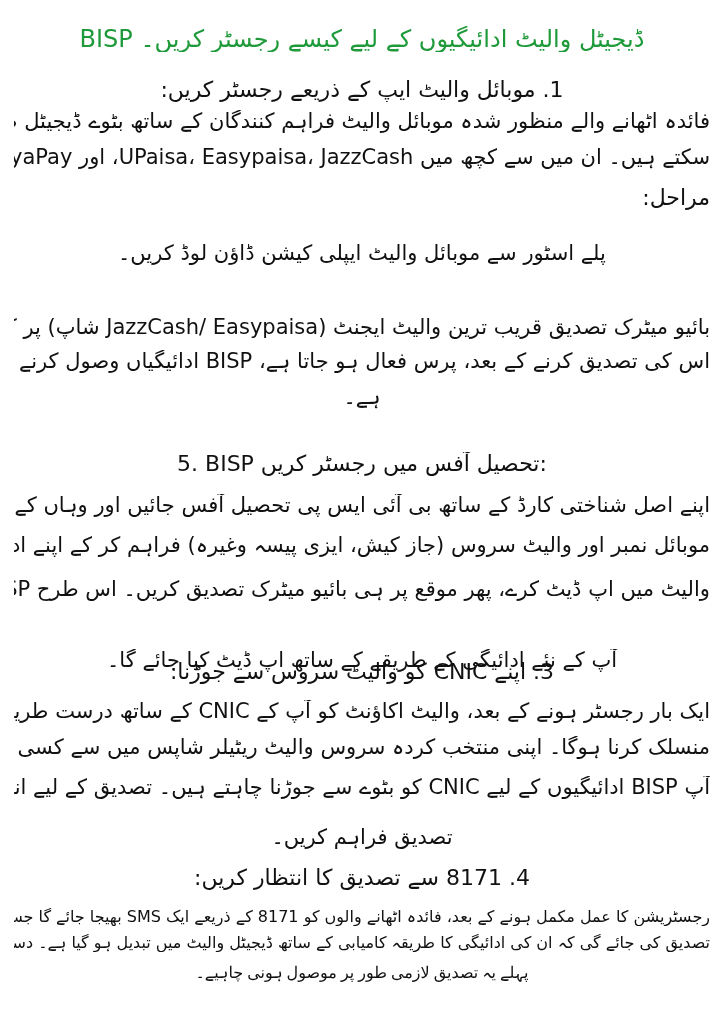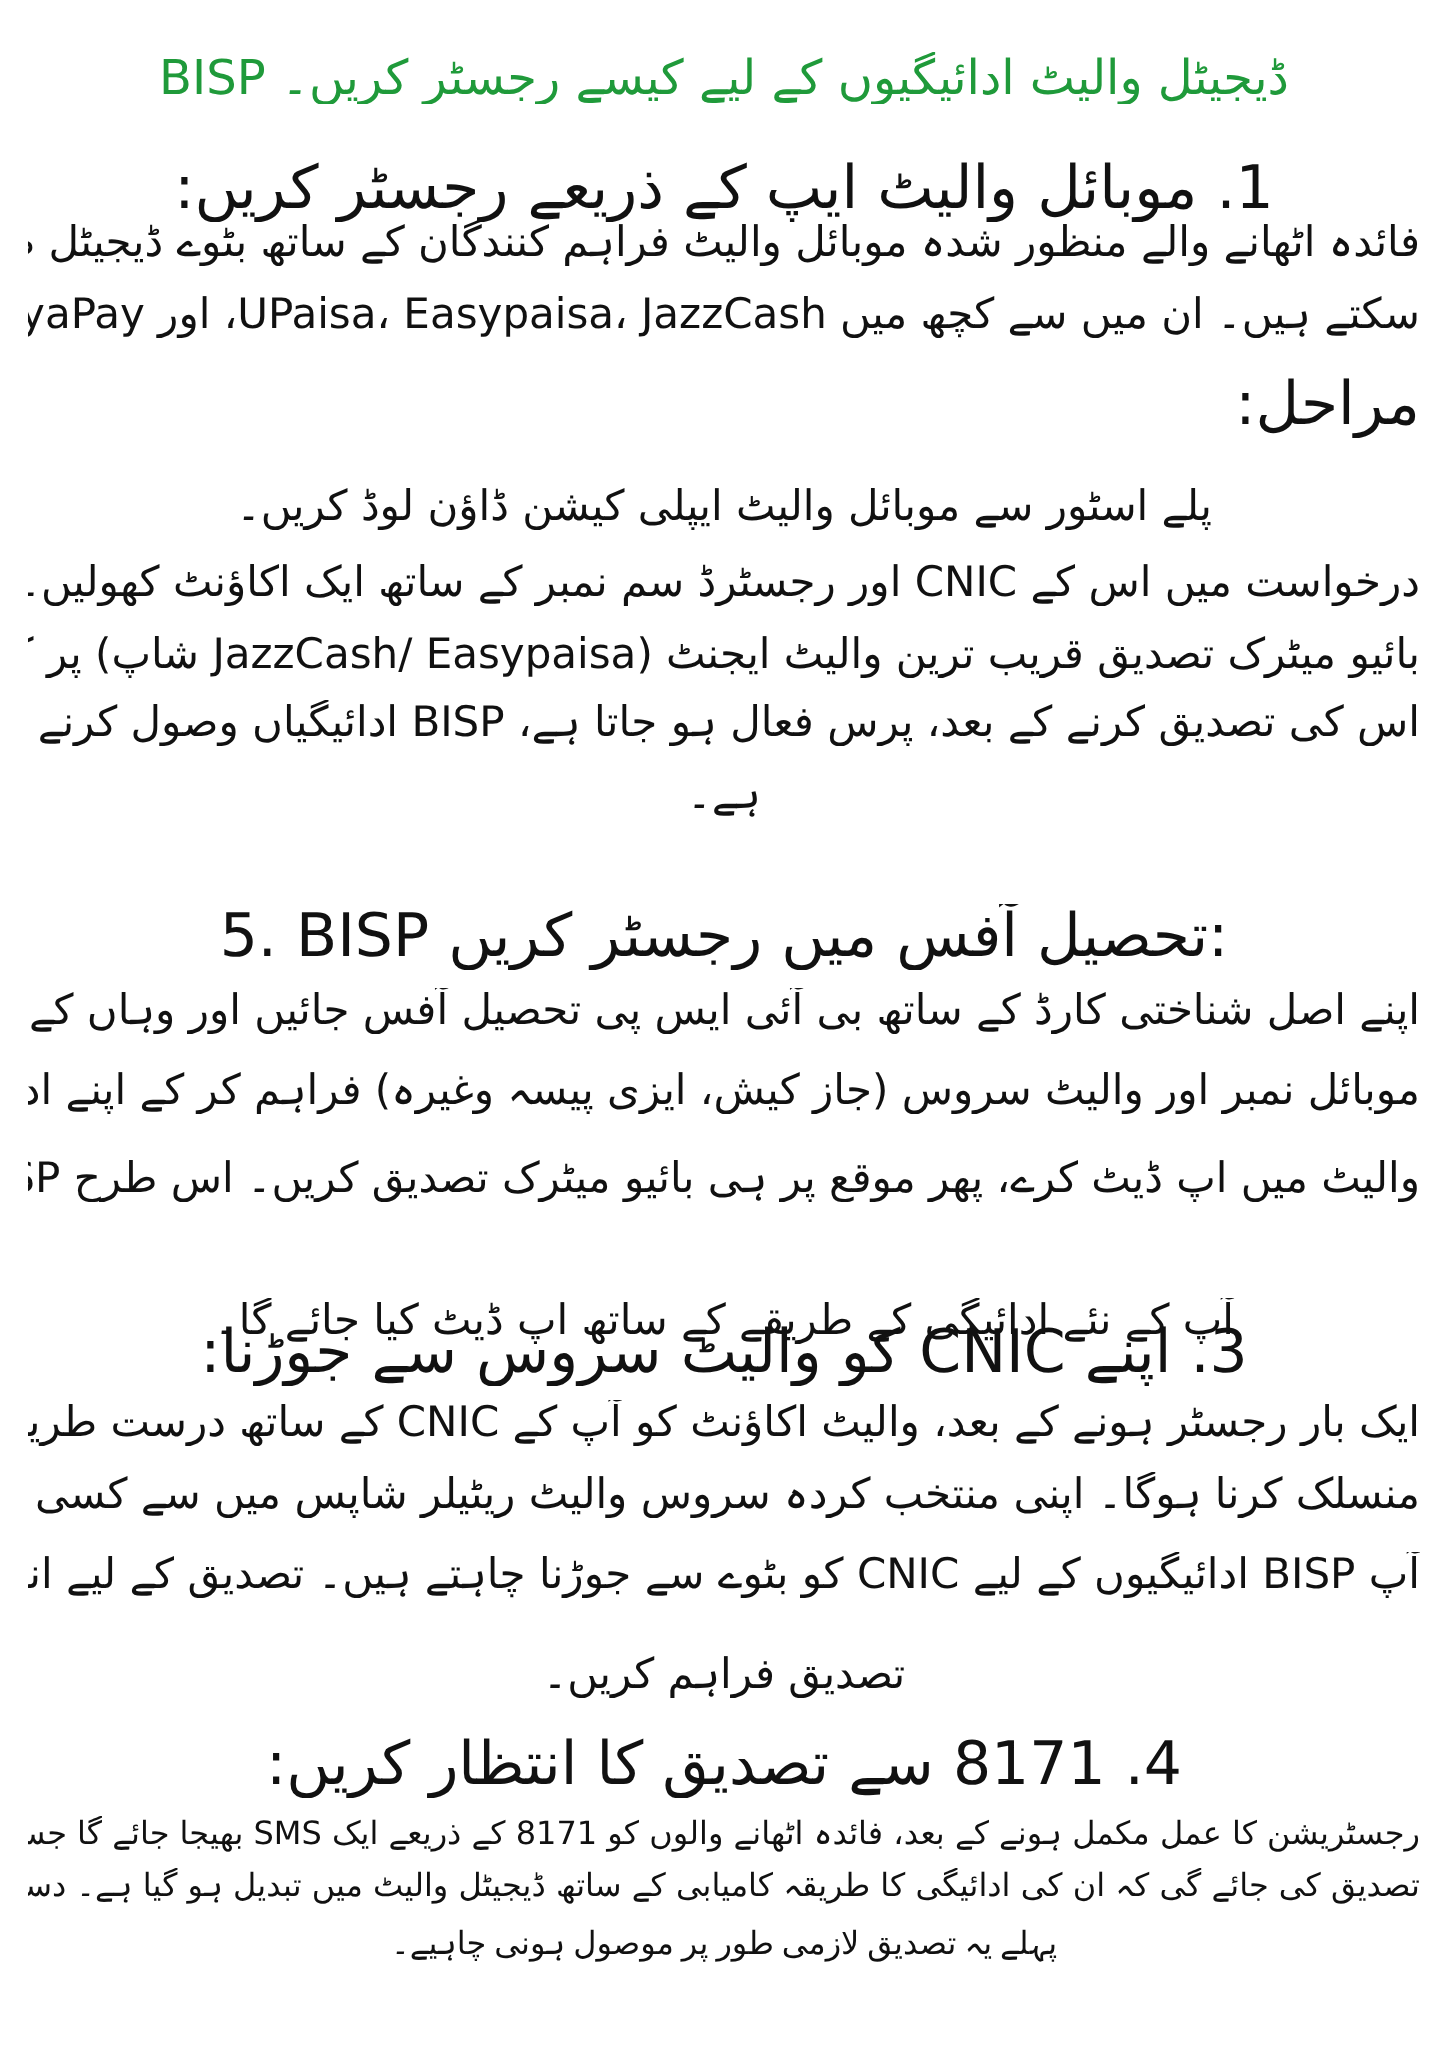--- a/index.html
+++ b/index.html
@@ -30,41 +30,40 @@
       white-space: nowrap;
       overflow: hidden;
       line-height: 1.1;
       unicode-bidi: plaintext;
     }
     .title {
       color: #1f9a3a;
       font-size: 24px;
       top: 26px;
     }
-    .heading { font-size: 30px; }
+    .heading { font-size: 22px; }
     .body { font-size: 21px; }
     .small { font-size: 16px; }
     .justify {
       text-align: justify;
       text-align-last: justify;
     }
   </style>
 </head>
 <body>
 
 <div class="page">
 
   <div class="line title">BISP ڈیجیٹل والیٹ ادائیگیوں کے لیے کیسے رجسٹر کریں۔</div>
 
   <div class="line heading" style="top:78px;">1. موبائل والیٹ ایپ کے ذریعے رجسٹر کریں:</div>
   <div class="line body justify" style="top:110px;">فائدہ اٹھانے والے منظور شدہ موبائل والیٹ فراہم کنندگان کے ساتھ بٹوے ڈیجیٹل طور پر رجسٹر کر</div>
   <div class="line body" style="top:146px;">سکتے ہیں۔ ان میں سے کچھ میں UPaisa، Easypaisa، JazzCash، اور NayaPay شامل ہیں۔</div>
   <div class="line heading" style="top:186px;text-align:right;">مراحل:</div>
   <div class="line body" style="top:242px;">پلے اسٹور سے موبائل والیٹ ایپلی کیشن ڈاؤن لوڈ کریں۔</div>
-  <div class="line body" style="top:280px;">درخواست میں اس کے CNIC اور رجسٹرڈ سم نمبر کے ساتھ ایک اکاؤنٹ کھولیں۔</div>
   <div class="line body" style="top:316px;">بائیو میٹرک تصدیق قریب ترین والیٹ ایجنٹ (JazzCash/ Easypaisa شاپ) پر کرنی ہوگی۔</div>
   <div class="line body" style="top:350px;">اس کی تصدیق کرنے کے بعد، پرس فعال ہو جاتا ہے، BISP ادائیگیاں وصول کرنے کے لیے تیار</div>
   <div class="line body" style="top:386px;">ہے۔</div>
 
   <div class="line heading" style="top:452px;">5. BISP تحصیل آفس میں رجسٹر کریں:</div>
   <div class="line body justify" style="top:494px;">اپنے اصل شناختی کارڈ کے ساتھ بی آئی ایس پی تحصیل آفس جائیں اور وہاں کے افسر سے کہو کہ وہ اپنا</div>
   <div class="line body justify" style="top:534px;">موبائل نمبر اور والیٹ سروس (جاز کیش، ایزی پیسہ وغیرہ) فراہم کر کے اپنے ادائیگی کا طریقہ ڈیجیٹل</div>
   <div class="line body" style="top:578px;">والیٹ میں اپ ڈیٹ کرے، پھر موقع پر ہی بائیو میٹرک تصدیق کریں۔ اس طرح BISP سسٹم کو</div>
   <div class="line body" style="top:612px;margin-top:37px;">آپ کے نئے ادائیگی کے طریقے کے ساتھ اپ ڈیٹ کیا جائے گا۔</div>
 

